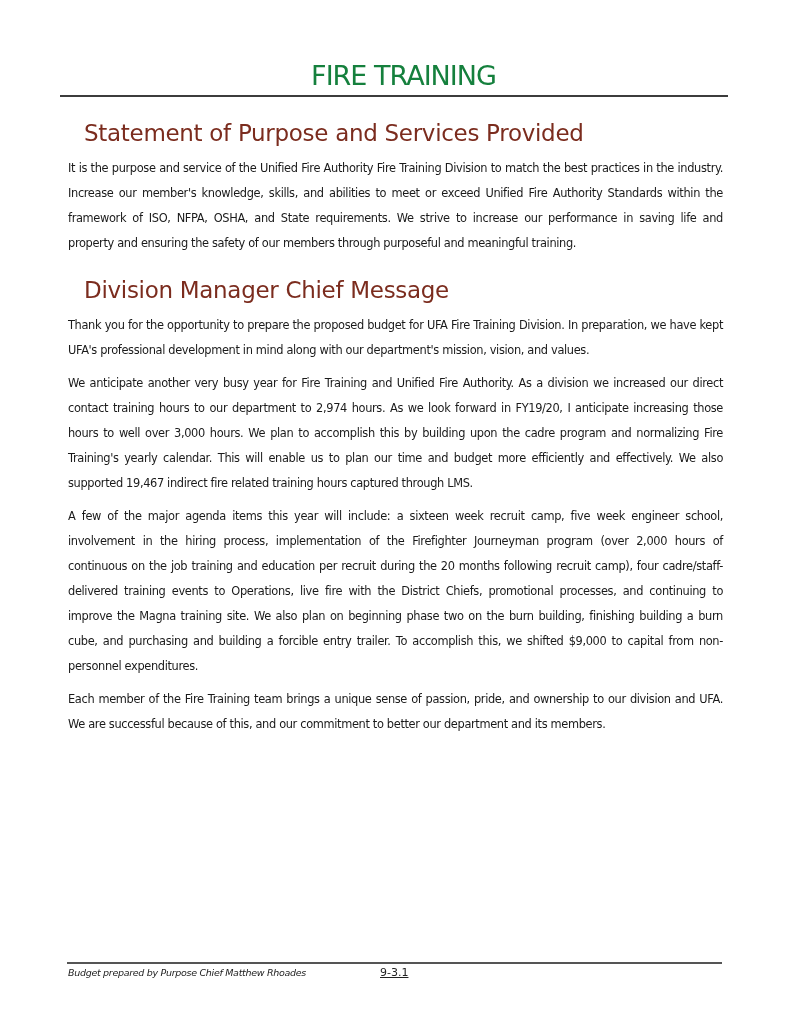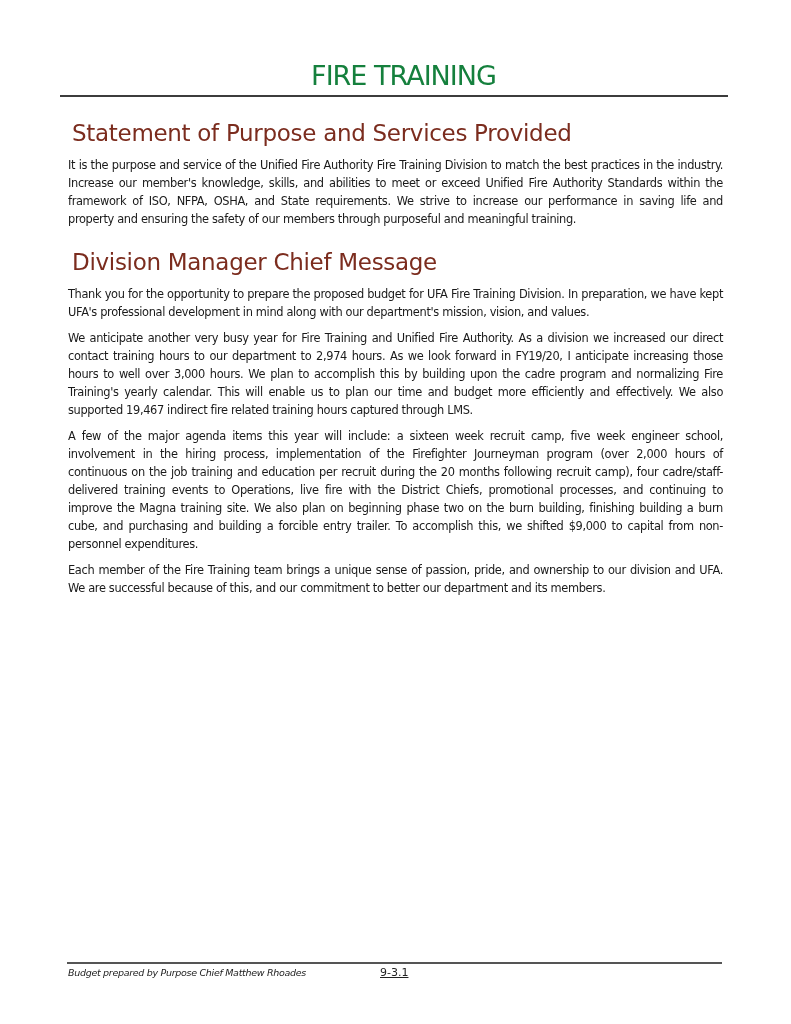--- a/index.html
+++ b/index.html
@@ -41,31 +41,31 @@
       position: absolute;
       top: 118px;
       left: 68px;
       width: 655px;
     }
     .section-heading {
       font-family: "DejaVu Sans", sans-serif;
       font-size: 23px;
       font-weight: normal;
       color: #7b2c1e;
-      margin: 0 0 2px 4px;
+      margin: 0 0 2px 16px;
       line-height: 30px;
       letter-spacing: -0.3px;
     }
     .section + .section {
       margin-top: 19px;
     }
     .para {
       font-family: "DejaVu Sans", sans-serif;
       font-size: 11.4px;
-      line-height: 18px;
+      line-height: 25px;
       text-align: justify;
       margin: 8px 0 8px 0;
       color: #1a1a1a;
       letter-spacing: -0.35px;
       word-spacing: 0px;
     }
     .footer-rule {
       position: absolute;
       top: 962px;
       left: 67px;

